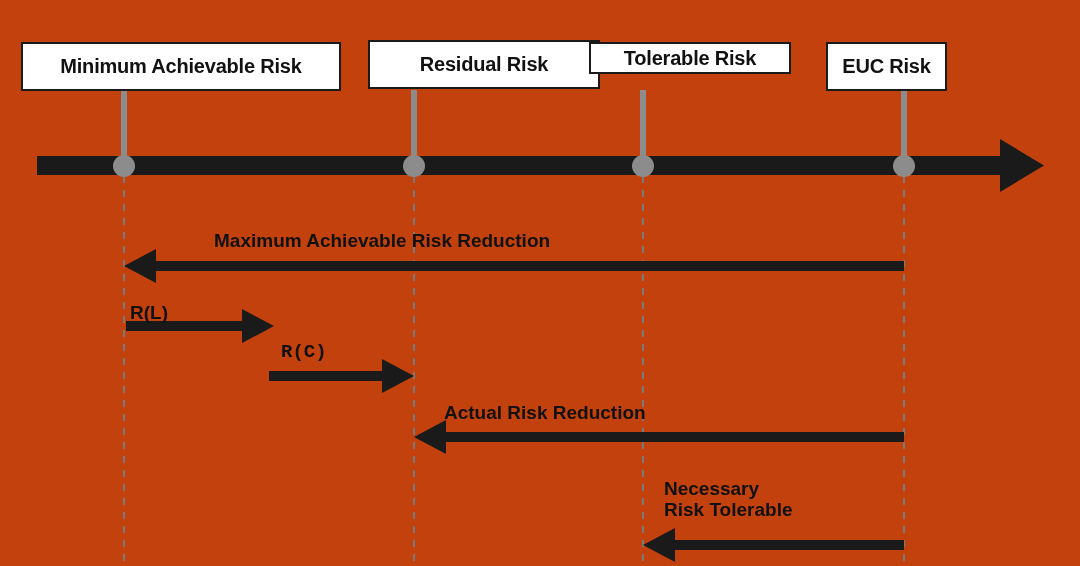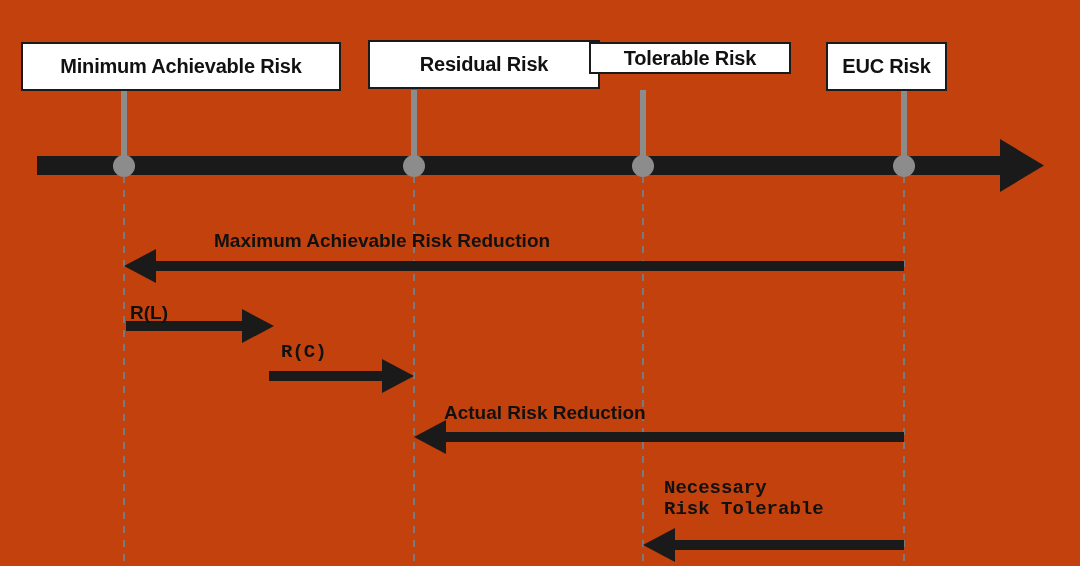--- a/index.html
+++ b/index.html
@@ -32,21 +32,21 @@
     position:absolute;
     font-weight:bold;
     color:#111111;
     white-space:nowrap;
     text-align:left;
     z-index:4;
     line-height:1.12;
   }
   .lbl-big{font-size:19px;}
   .lbl-small{font-size:19px;}
-  .lbl-two{font-size:19px;font-family:Liberation Mono, monospace;}
+  .lbl-two{font-size:19px;}
 </style>
 </head>
 <body>
 
 <div id="stage">
 
   <svg id="svgroot" viewBox="0 0 1080 566">
 
     <g>
       <line x1="124" y1="176" x2="124" y2="562" stroke="#7a7a7a" stroke-width="2" stroke-dasharray="7 7"></line>

